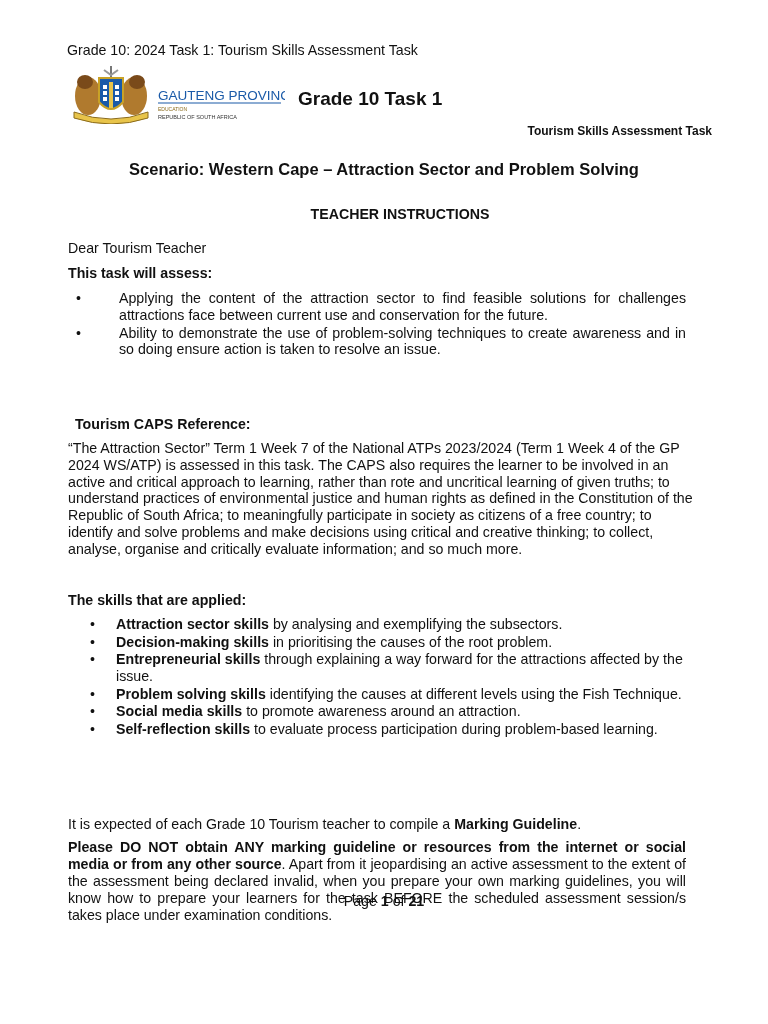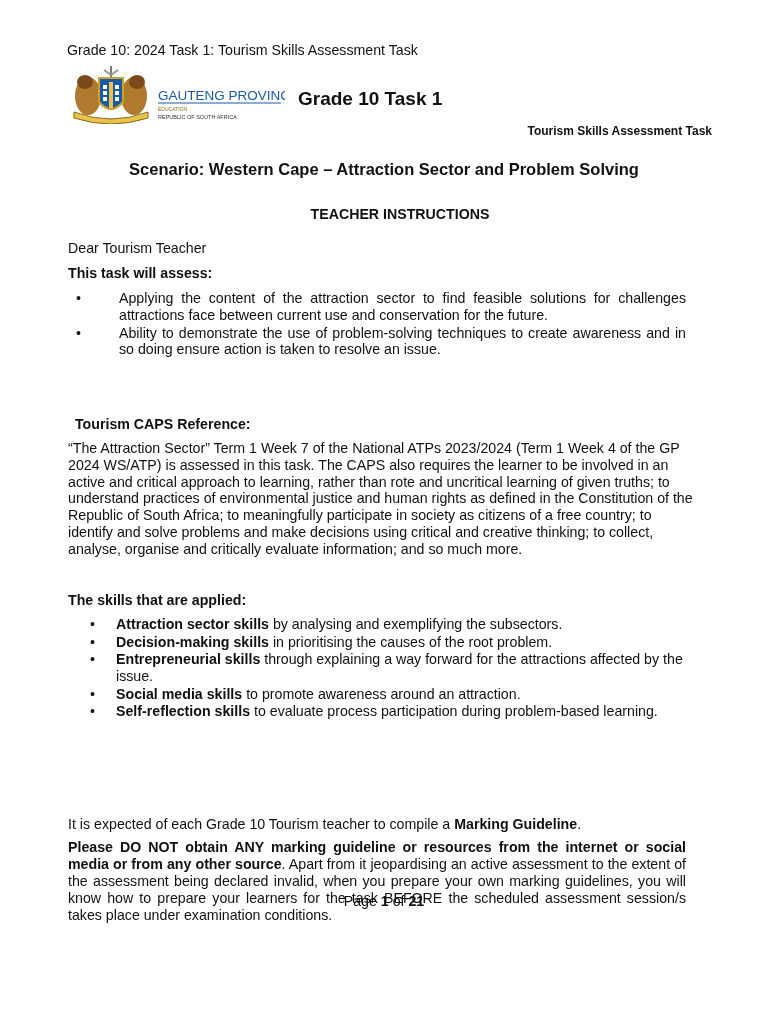--- a/index.html
+++ b/index.html
@@ -75,20 +75,21 @@
 </ul>
 
 <div class="abs caps-h">Tourism CAPS Reference:</div>
 <div class="abs caps-p">“The Attraction Sector” Term 1 Week 7 of the National ATPs 2023/2024 (Term 1 Week 4 of the GP 2024 WS/ATP) is assessed in this task. The CAPS also requires the learner to be involved in an active and critical approach to learning, rather than rote and uncritical learning of given truths; to understand practices of environmental justice and human rights as defined in the Constitution of the Republic of South Africa; to meaningfully participate in society as citizens of a free country; to identify and solve problems and make decisions using critical and creative thinking; to collect, analyse, organise and critically evaluate information; and so much more.</div>
 
 <div class="abs skills-h">The skills that are applied:</div>
 <ul class="abs slist">
   <li><b>Attraction sector skills</b><span> by analysing and exemplifying the subsectors.</span></li>
   <li><b>Decision-making skills</b><span> in prioritising the causes of the root problem.</span></li>
   <li><b>Entrepreneurial skills</b><span> through explaining a way forward for the attractions affected by the issue.</span></li>
+  <li><b>Problem solving skills</b><span> identifying the causes at different levels using the Fish Technique.</span></li>
   <li><b>Social media skills</b><span> to promote awareness around an attraction.</span></li>
   <li><b>Self-reflection skills</b><span> to evaluate process participation during problem-based learning.</span></li>
 </ul>
 
 <div class="abs mg"><span>It is expected of each Grade 10 Tourism teacher to compile a </span><b>Marking Guideline</b><span>.</span></div>
 
 <div class="abs warn"><b>Please DO NOT obtain ANY marking guideline or resources from the internet or social media or from any other source</b><span>. Apart from it jeopardising an active assessment to the extent of the assessment being declared invalid, when you prepare your own marking guidelines, you will know how to prepare your learners for the task BEFORE the scheduled assessment session/s takes place under examination conditions.</span></div>
 
 <div class="abs footer"><span>Page </span><b>1</b><span> of </span><b>21</b></div>
 

